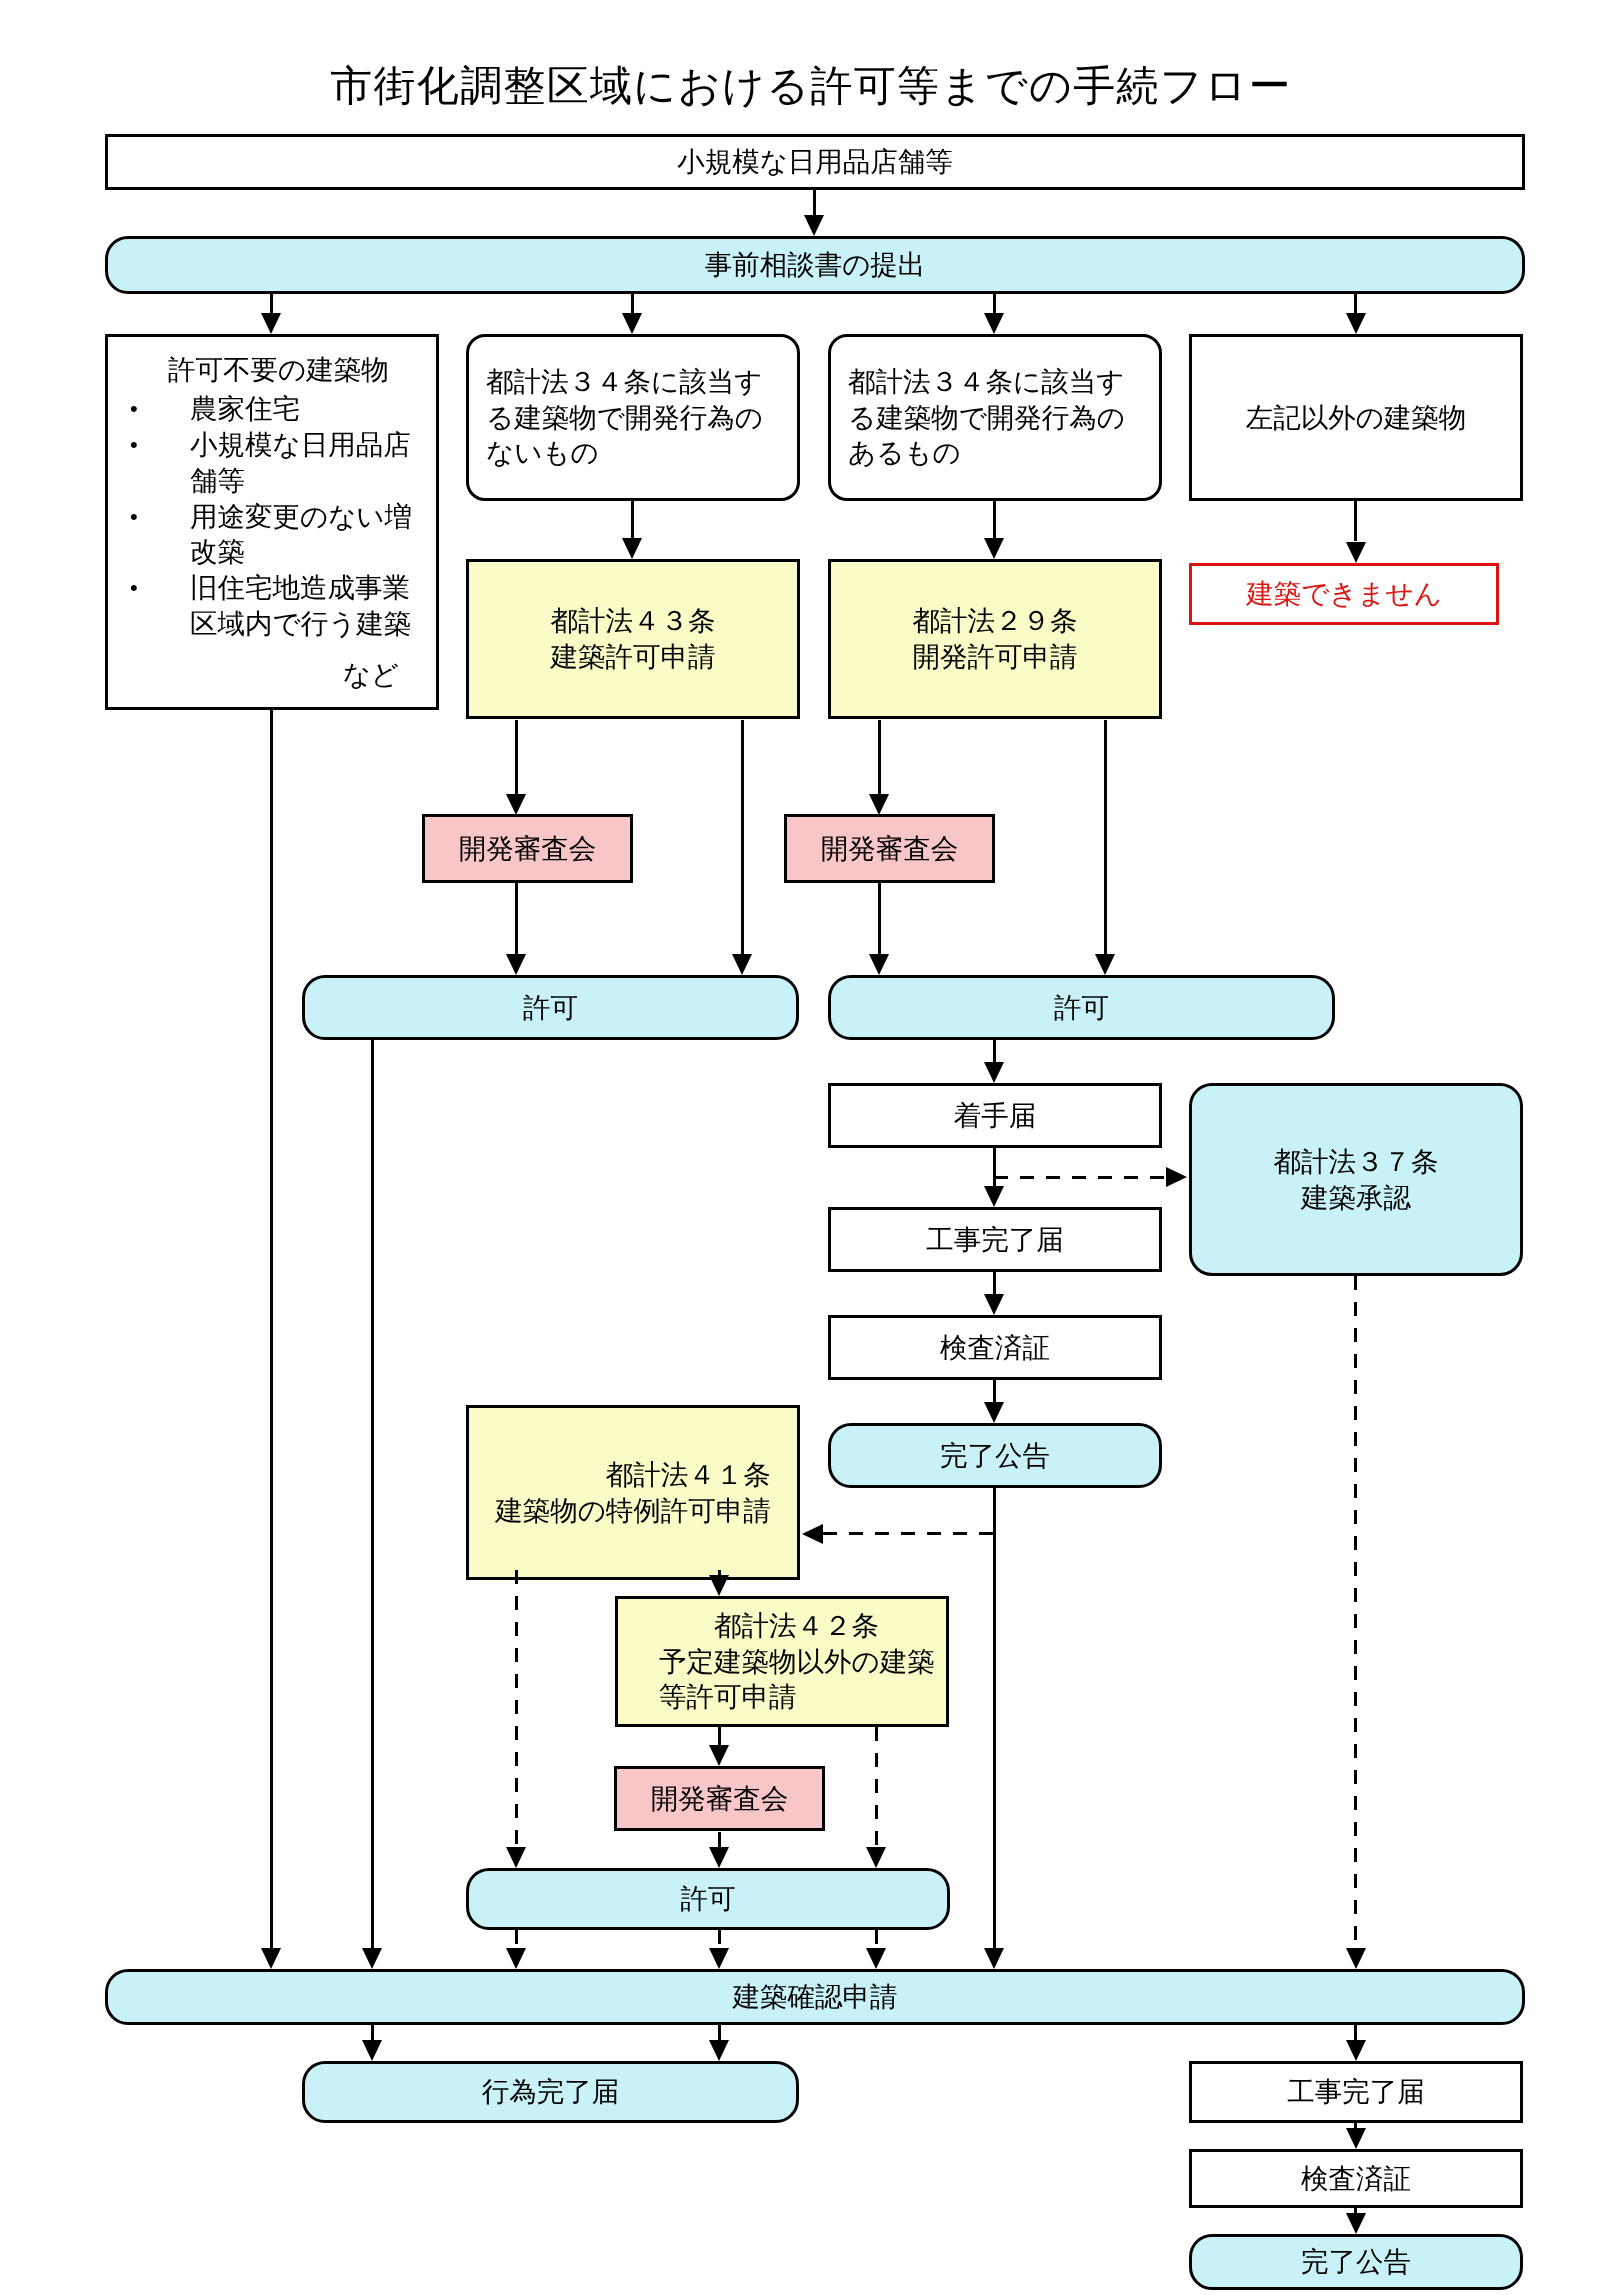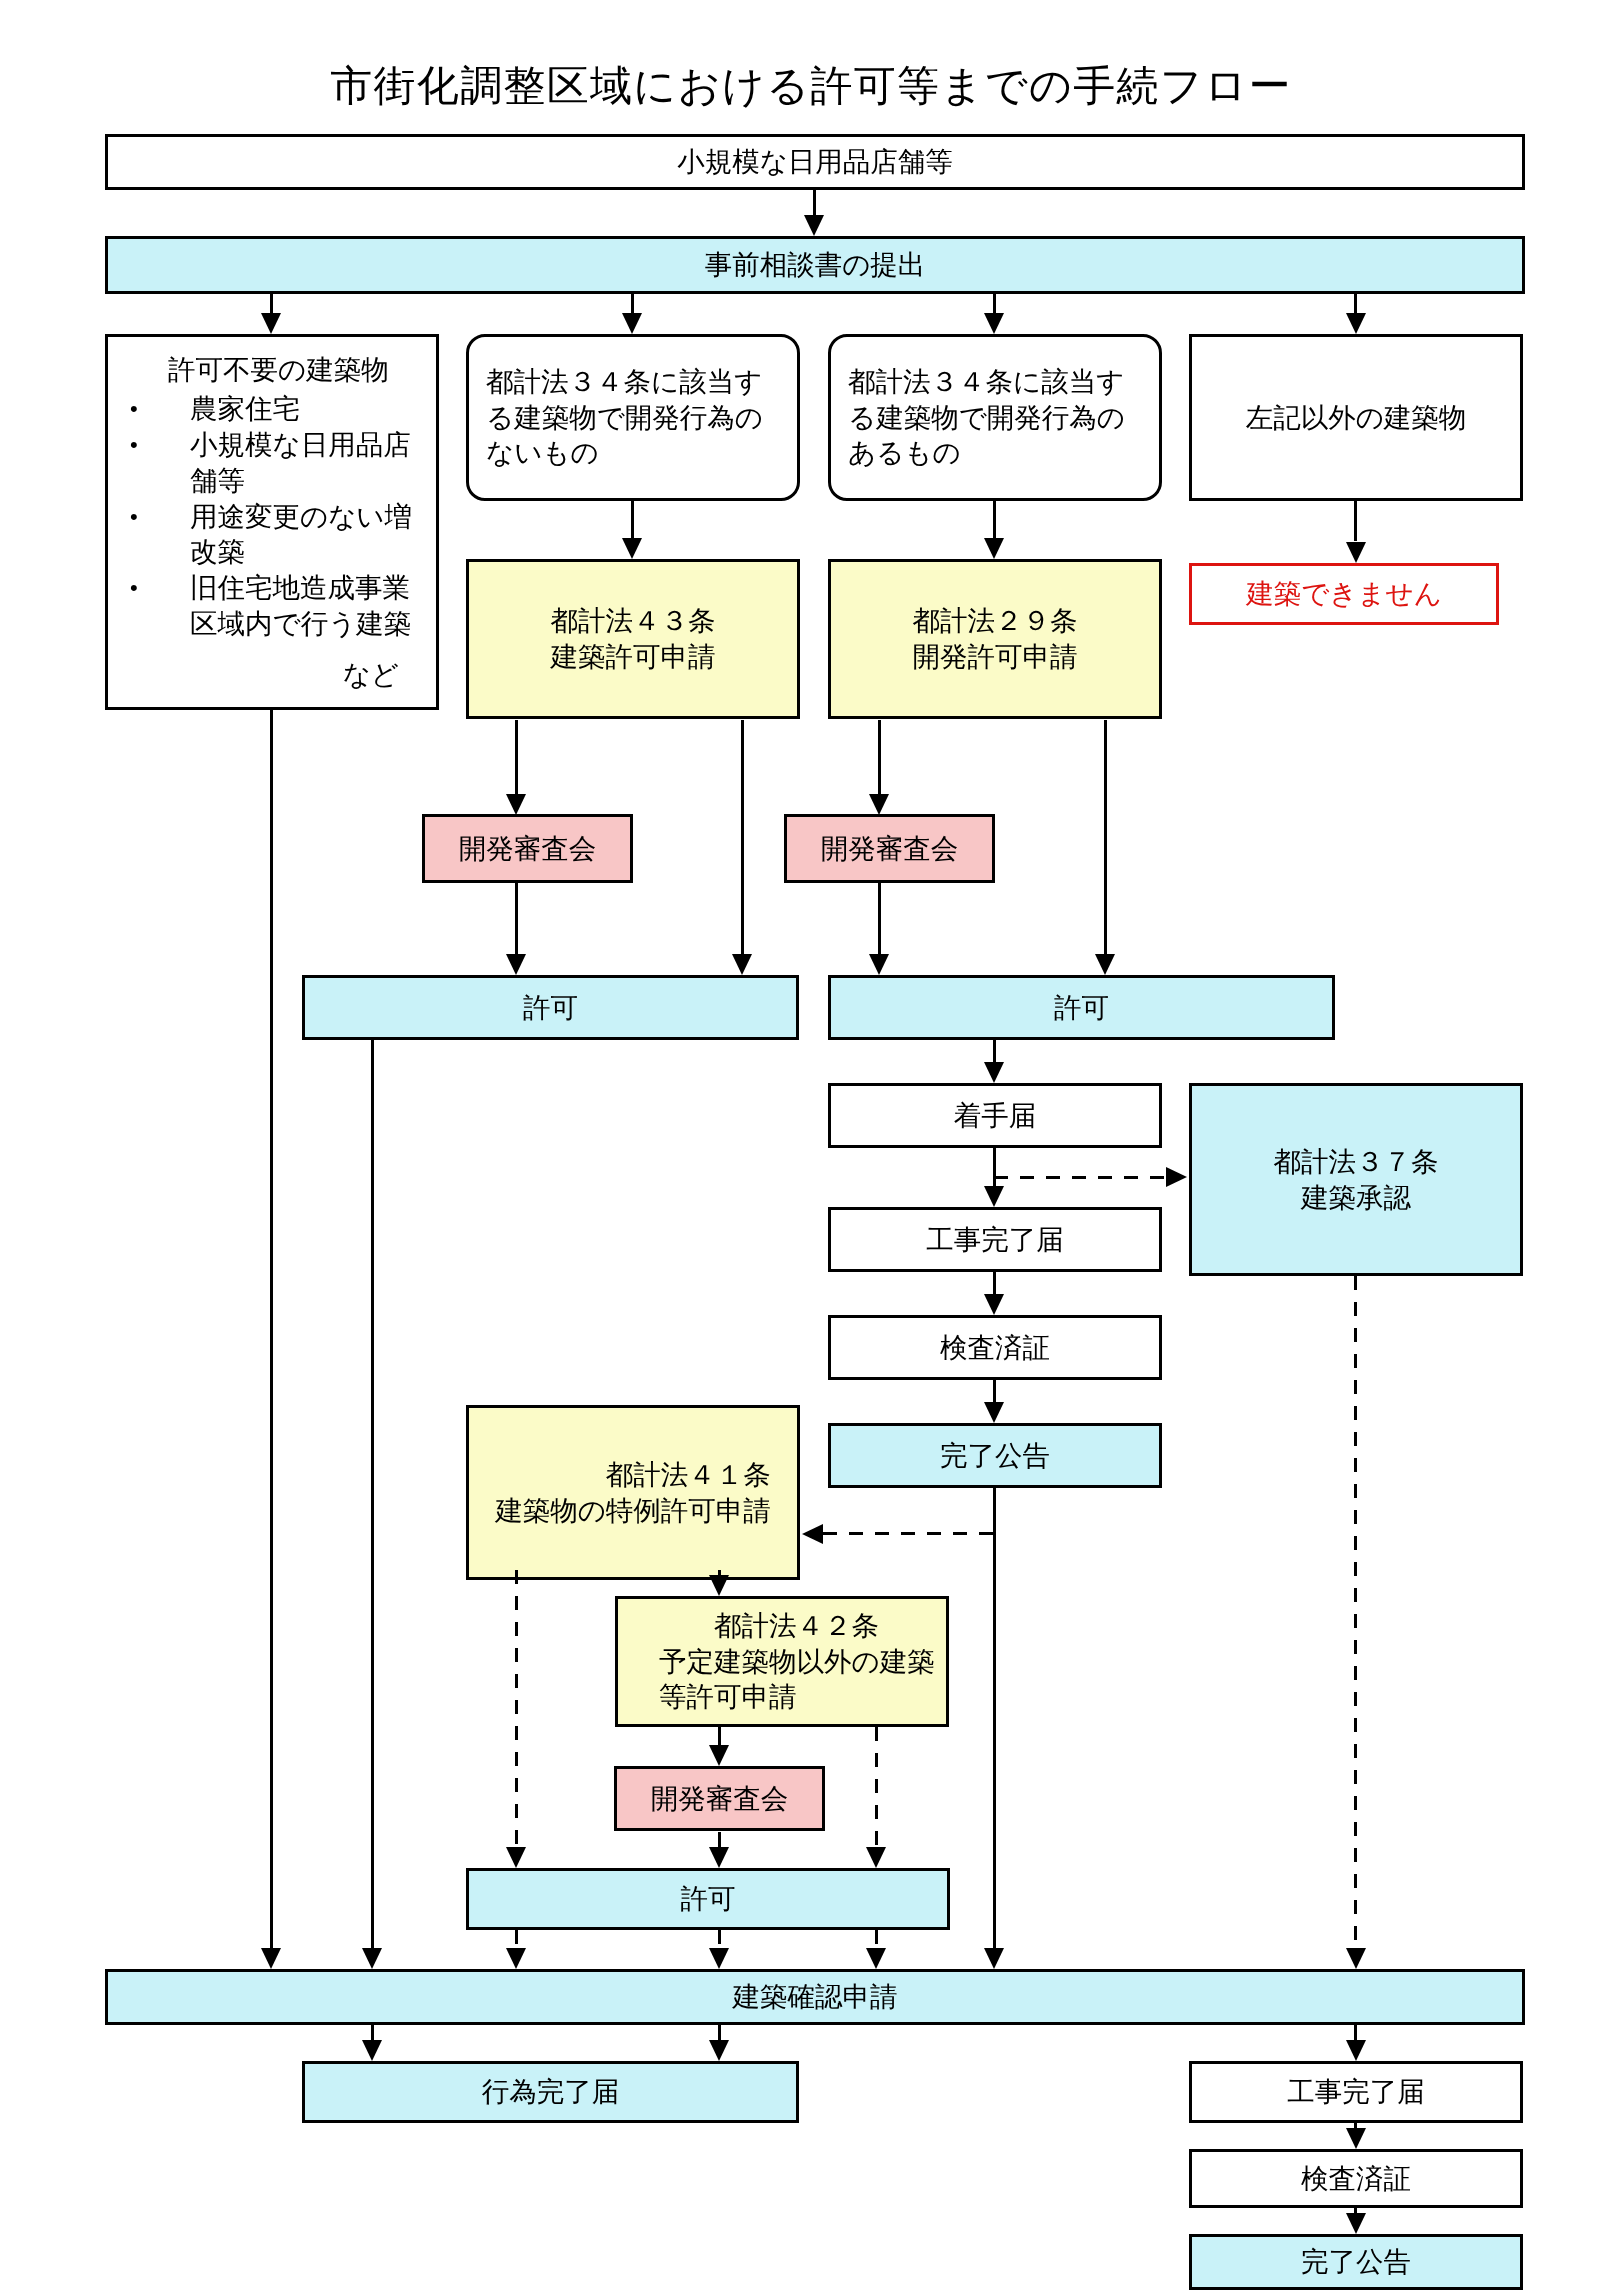--- a/index.html
+++ b/index.html
@@ -19,21 +19,21 @@
   .box{
     position:absolute;
     border:3.3px solid #000;
     box-sizing:border-box;
     display:flex;align-items:center;justify-content:center;
     text-align:center;
     font-size:27.5px;line-height:1.3;
     white-space:pre-line;
     background:#fff;
   }
-  .fill-cyan{background:var(--cyan);}
+  .fill-cyan{background:var(--cyan);border-radius:23px;}
   .fill-yellow{background:var(--yellow);text-align:right;}
   .fill-pink{background:var(--pink);}
   .alert{border-color:var(--red);color:var(--red);}
   .align-left{justify-content:flex-start;text-align:left;padding-left:17px;padding-right:9.2px;border-radius:19px;}
   .align-left2{justify-content:flex-start;text-align:left;padding-left:41px;padding-right:6.5px;}
   
   .listbox{
     flex-direction:column;align-items:stretch;justify-content:center;
     text-align:left;padding:5.2px 0;
   }

